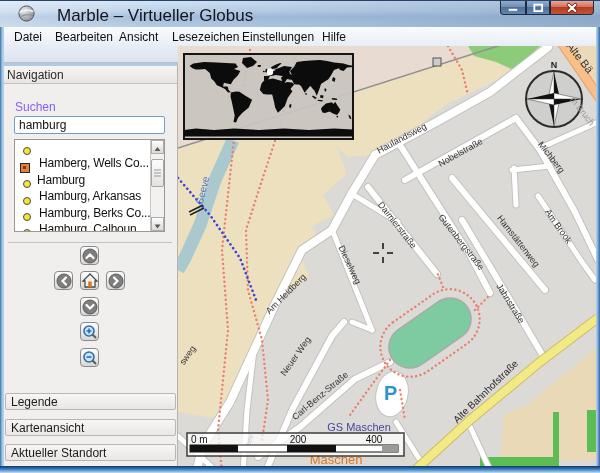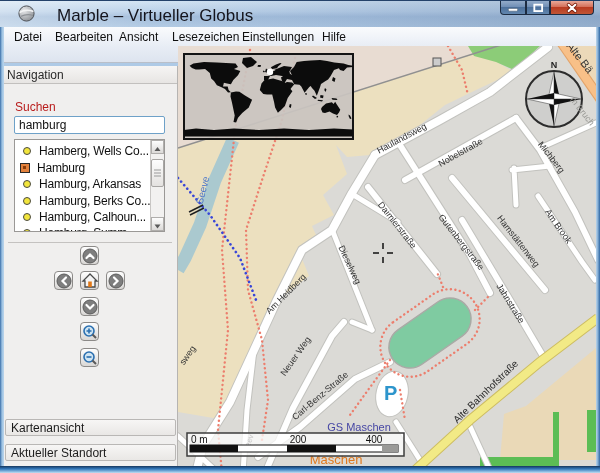--- a/index.html
+++ b/index.html
@@ -22,25 +22,25 @@
 .wb .g { position:absolute; left:0; top:0; right:0; bottom:0; }
 
 #menubar { position:absolute; left:4px; top:27px; width:592px; height:36px;
   background:linear-gradient(180deg,#fafbfd 0%,#e8edf5 55%,#dde4ef 100%);
   border-bottom:1px solid #b9bfc9; font-size:12px; color:#101010; }
 .mi { position:absolute; top:3px; }
 
 #panel { position:absolute; left:4px; top:46px; width:174px; height:420px; background:#f0efee; border-right:1px solid #b6b4b2;margin-top:20px; }
 #navhdr { position:absolute; left:0px; top:0px; width:173px; height:18px; background:linear-gradient(180deg,#f6f5f4,#e7e5e3);
   border-bottom:1px solid #c2c0be; font-size:12px; color:#2a2a2a; padding:2px 0 0 3px; }
-#suchen { position:absolute; left:11px; top:34px; font-size:12px; color:#b91c1c; }
+#suchen { position:absolute; left:11px; top:34px; font-size:12px; color:#8b5cf6; }
 #sinput { position:absolute; left:10px; top:50px; width:151px; height:18px; background:#fff; border:1px solid #6ea1c8; border-radius:2px; font-size:12px; color:#111; padding:1px 0 0 4px; }
 #slist { position:absolute; left:10px; top:73px; width:151px; height:93px; background:#fff; border:1px solid #9a9896; overflow:hidden; }
 .li { position:absolute; left:0; width:130px; height:16px; font-size:12px; color:#101010; }
-.li .txt { position:absolute; left:24px; top:1px; white-space:nowrap; letter-spacing:-0.2px; }
+.li .txt { position:absolute; left:24px; top:13px; white-space:nowrap; letter-spacing:-0.2px; }
 .ic-c { position:absolute; left:8px; top:4px; width:8px; height:8px; border-radius:50%; background:#f2e53c; border:1.5px solid #4a4a42; }
 .ic-s { position:absolute; left:5px; top:3px; width:10px; height:10px; border:1.5px solid #282828; background:#e2813c; }
 .ic-s:after { content:""; position:absolute; left:2px; top:2px; width:3px; height:3px; background:#8a3c08; }
 #sbar { position:absolute; right:0; top:0; width:14px; height:91px; background:#f2f1f0; border-left:1px solid #c8c6c4; }
 .sbtn { position:absolute; left:0px; width:13px; height:14px; background:linear-gradient(180deg,#fdfdfd,#dcdad8); border:1px solid #b0aeac; }
 #sthumb { position:absolute; left:0px; top:19px; width:13px; height:28px; background:linear-gradient(180deg,#fdfdfd,#e4e2e0); border:1px solid #a8a6a4; border-radius:2px; }
 #sep1 { position:absolute; left:4px; top:176px; width:164px; height:1px; background:#c4c2c0; }
 .navb { position:absolute; width:19px; height:19px; border:1px solid #8c8a88; border-radius:4px; background:linear-gradient(180deg,#fefefe,#d9d7d5); }
 
 .shdr { position:absolute; left:1px; width:171px; height:17px; background:linear-gradient(180deg,#f7f6f5,#e9e7e5); border:1px solid #b9b7b5; border-radius:2px; font-size:12px; color:#1c1c1c; padding:1px 0 0 5px; }
@@ -159,20 +159,21 @@
     <div class="navb" style="left:76px; top:256px"><svg width="18" height="18" viewBox="0 0 18 18">
           <circle cx="8" cy="8" r="5" fill="#cfe4f2" stroke="#2a6fb0" stroke-width="1.6"></circle>
           <path d="M8,5.5 v5 M5.5,8 h5" stroke="#2a6fb0" stroke-width="1.6"></path>
           <path d="M11.5,11.5 L15,15" stroke="#5a5a5a" stroke-width="2"></path>
         </svg></div>
     <div class="navb" style="left:76px; top:282px"><svg width="18" height="18" viewBox="0 0 18 18">
           <circle cx="8" cy="8" r="5" fill="#cfe4f2" stroke="#2a6fb0" stroke-width="1.6"></circle>
           <path d="M5.5,8 h5" stroke="#2a6fb0" stroke-width="1.6"></path>
           <path d="M11.5,11.5 L15,15" stroke="#5a5a5a" stroke-width="2"></path>
         </svg></div>
+    <div class="shdr" style="top:327px">Legende</div>
     <div class="shdr" style="top:353px">Kartenansicht</div>
     <div class="shdr" style="top:378px">Aktueller Standort</div>
     <div class="shdr" style="top:402px">Einstellungen</div>
   </div>
   <svg id="map" viewBox="0 0 418 420">
     <rect width="418" height="420" fill="#dbdad6"></rect>
     <polygon points="0,0 300,0 302,6 0,102" fill="#e8dcd2"></polygon>
     <polygon points="0,102 302,6 336,26 298,44 267,59 242,79 217,94 192,109 169,111 158,99 169,128 145,149 156,169 134,180 142,198 122,208 131,230 99,254 80,294 65,324 54,354 47,374 0,366" fill="#ece0bf"></polygon>
     <polygon points="290,0 362,0 336,24 318,16 296,10" fill="#8ccc78"></polygon>
       <polygon points="388,0 418,0 418,57" fill="#ecd9b9"></polygon>

